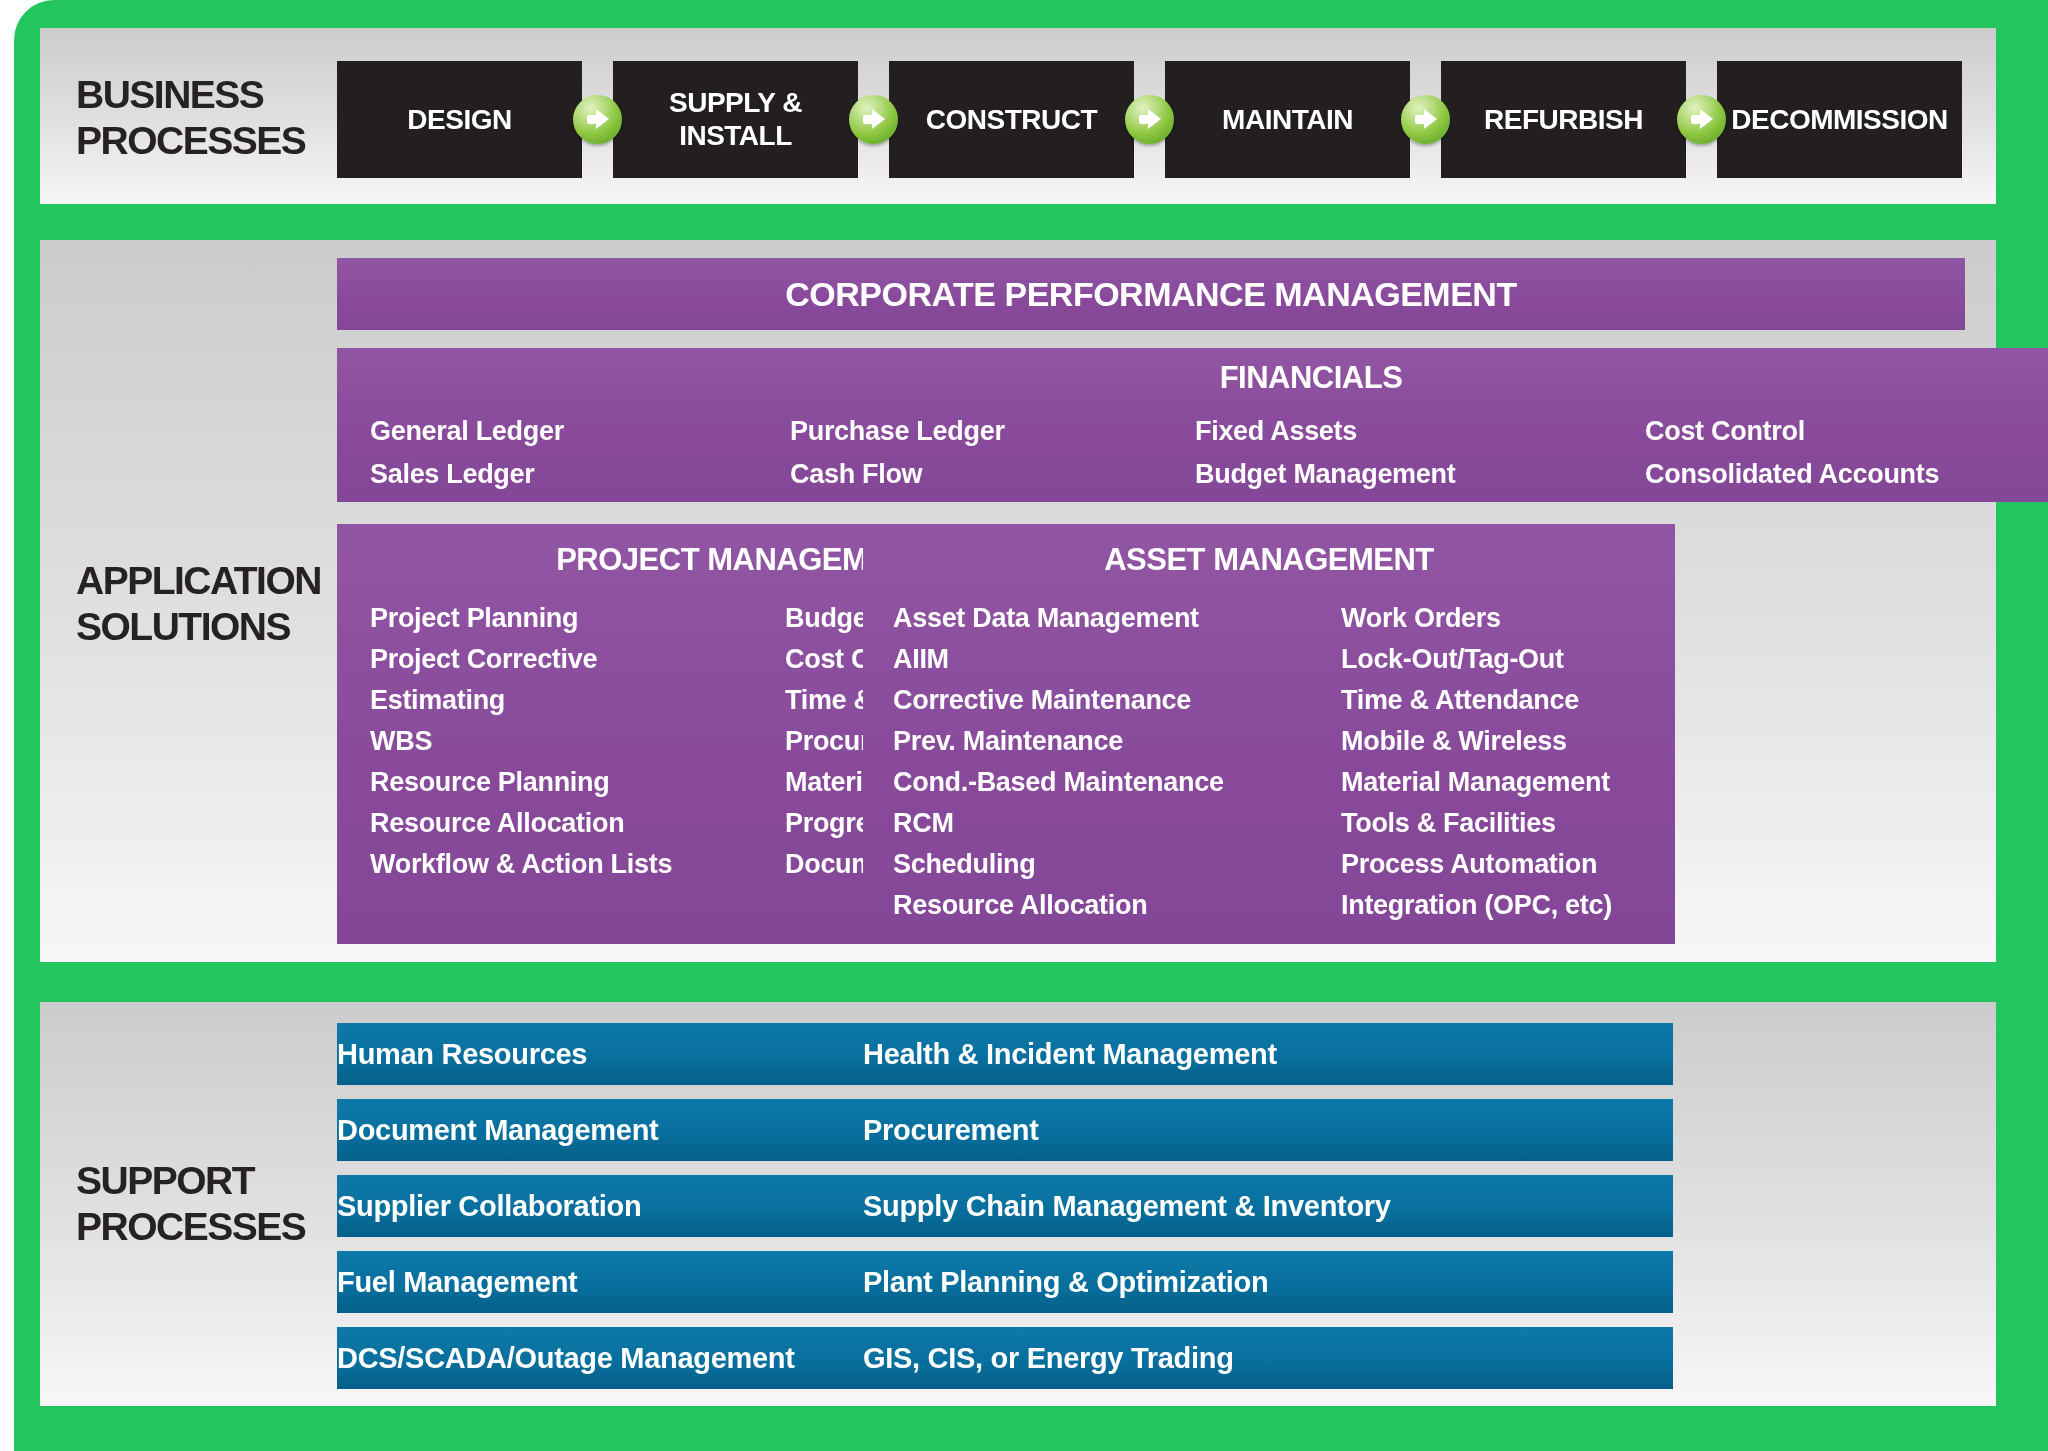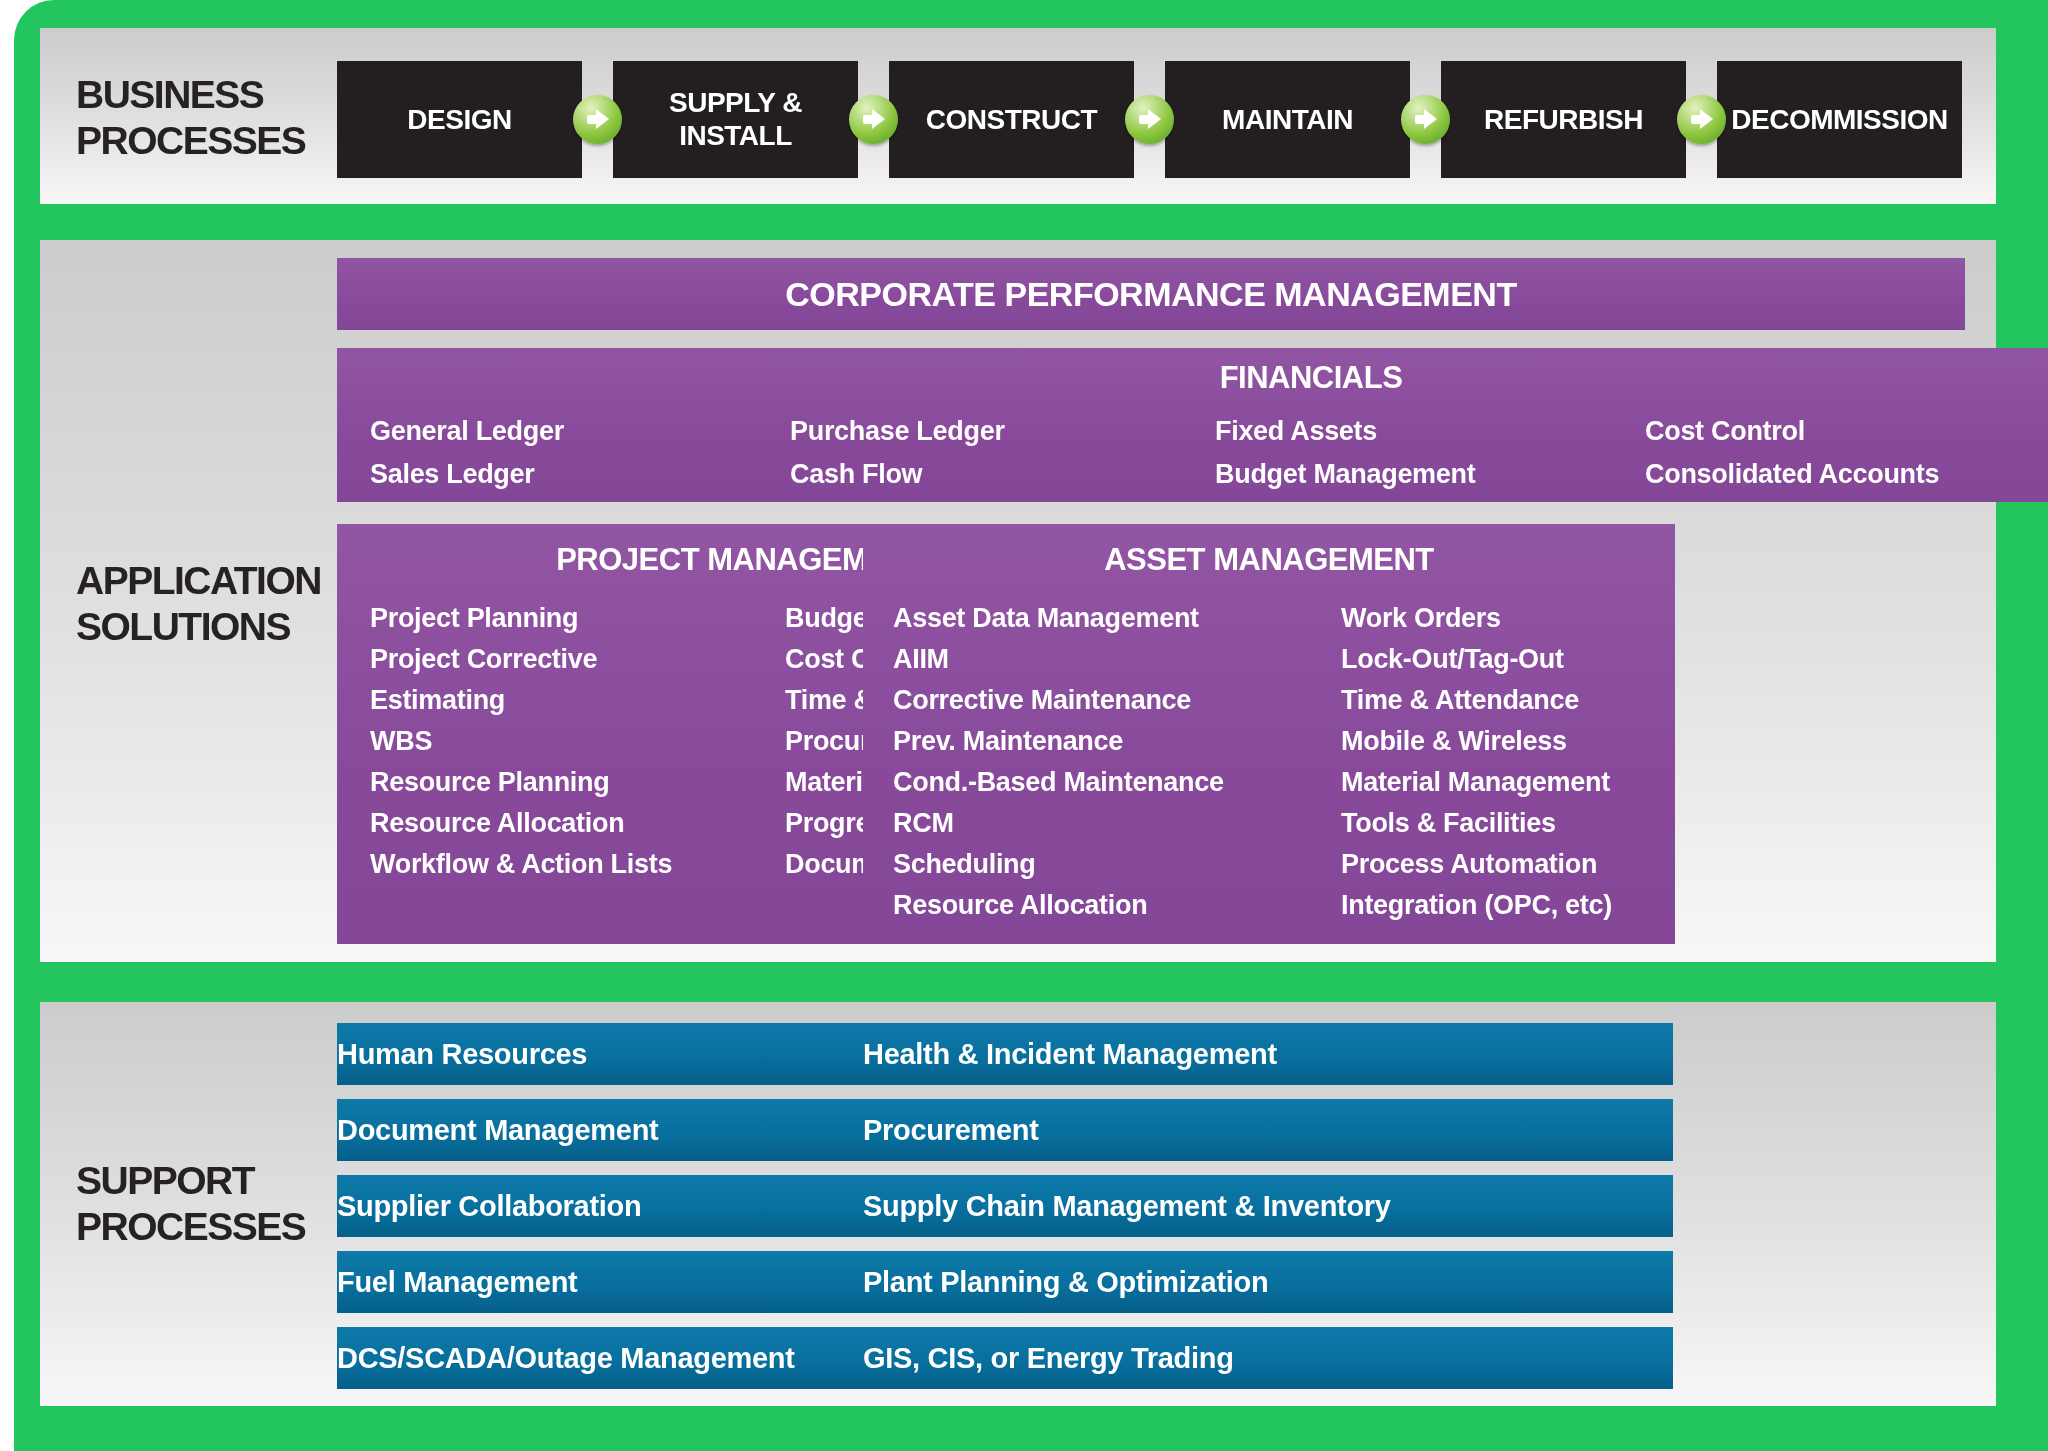--- a/index.html
+++ b/index.html
@@ -55,21 +55,21 @@
     color:#ffffff; display:flex; align-items:center; justify-content:center;
     font-size:34px; font-weight:bold; letter-spacing:-0.5px;
   }
   .fin { position:absolute; left:297px; top:108px; width:1948px; height:154px; }
   .box-title { text-align:center; color:#ffffff; font-size:31px; font-weight:bold; letter-spacing:-0.5px; }
   .fin .box-title { padding-top:12px; }
   .fin-col {
     position:absolute; top:62px; color:#ffffff; font-size:27px; font-weight:bold;
     line-height:43px; letter-spacing:-0.3px; white-space:nowrap;
   }
-  .fin .c1 { left:33px; } .fin .c2 { left:453px; } .fin .c3 { left:858px;margin-left:20px; } .fin .c4 { left:1308px; }
+  .fin .c1 { left:33px; } .fin .c2 { left:453px; } .fin .c3 { left:858px; } .fin .c4 { left:1308px; }
 
   .pm { position:absolute; left:297px; top:284px; width:810px; height:420px; }
   .am { position:absolute; left:823px; top:284px; width:812px; height:420px; }
   .pm .box-title, .am .box-title { padding-top:18px; }
   .item-col {
     position:absolute; top:74px; color:#ffffff; font-size:27px; font-weight:bold;
     line-height:41px; letter-spacing:-0.3px; white-space:nowrap;
   }
   .pm .c1 { left:33px; } .pm .c2 { left:448px; }
   .am .c1 { left:30px; } .am .c2 { left:478px; }

